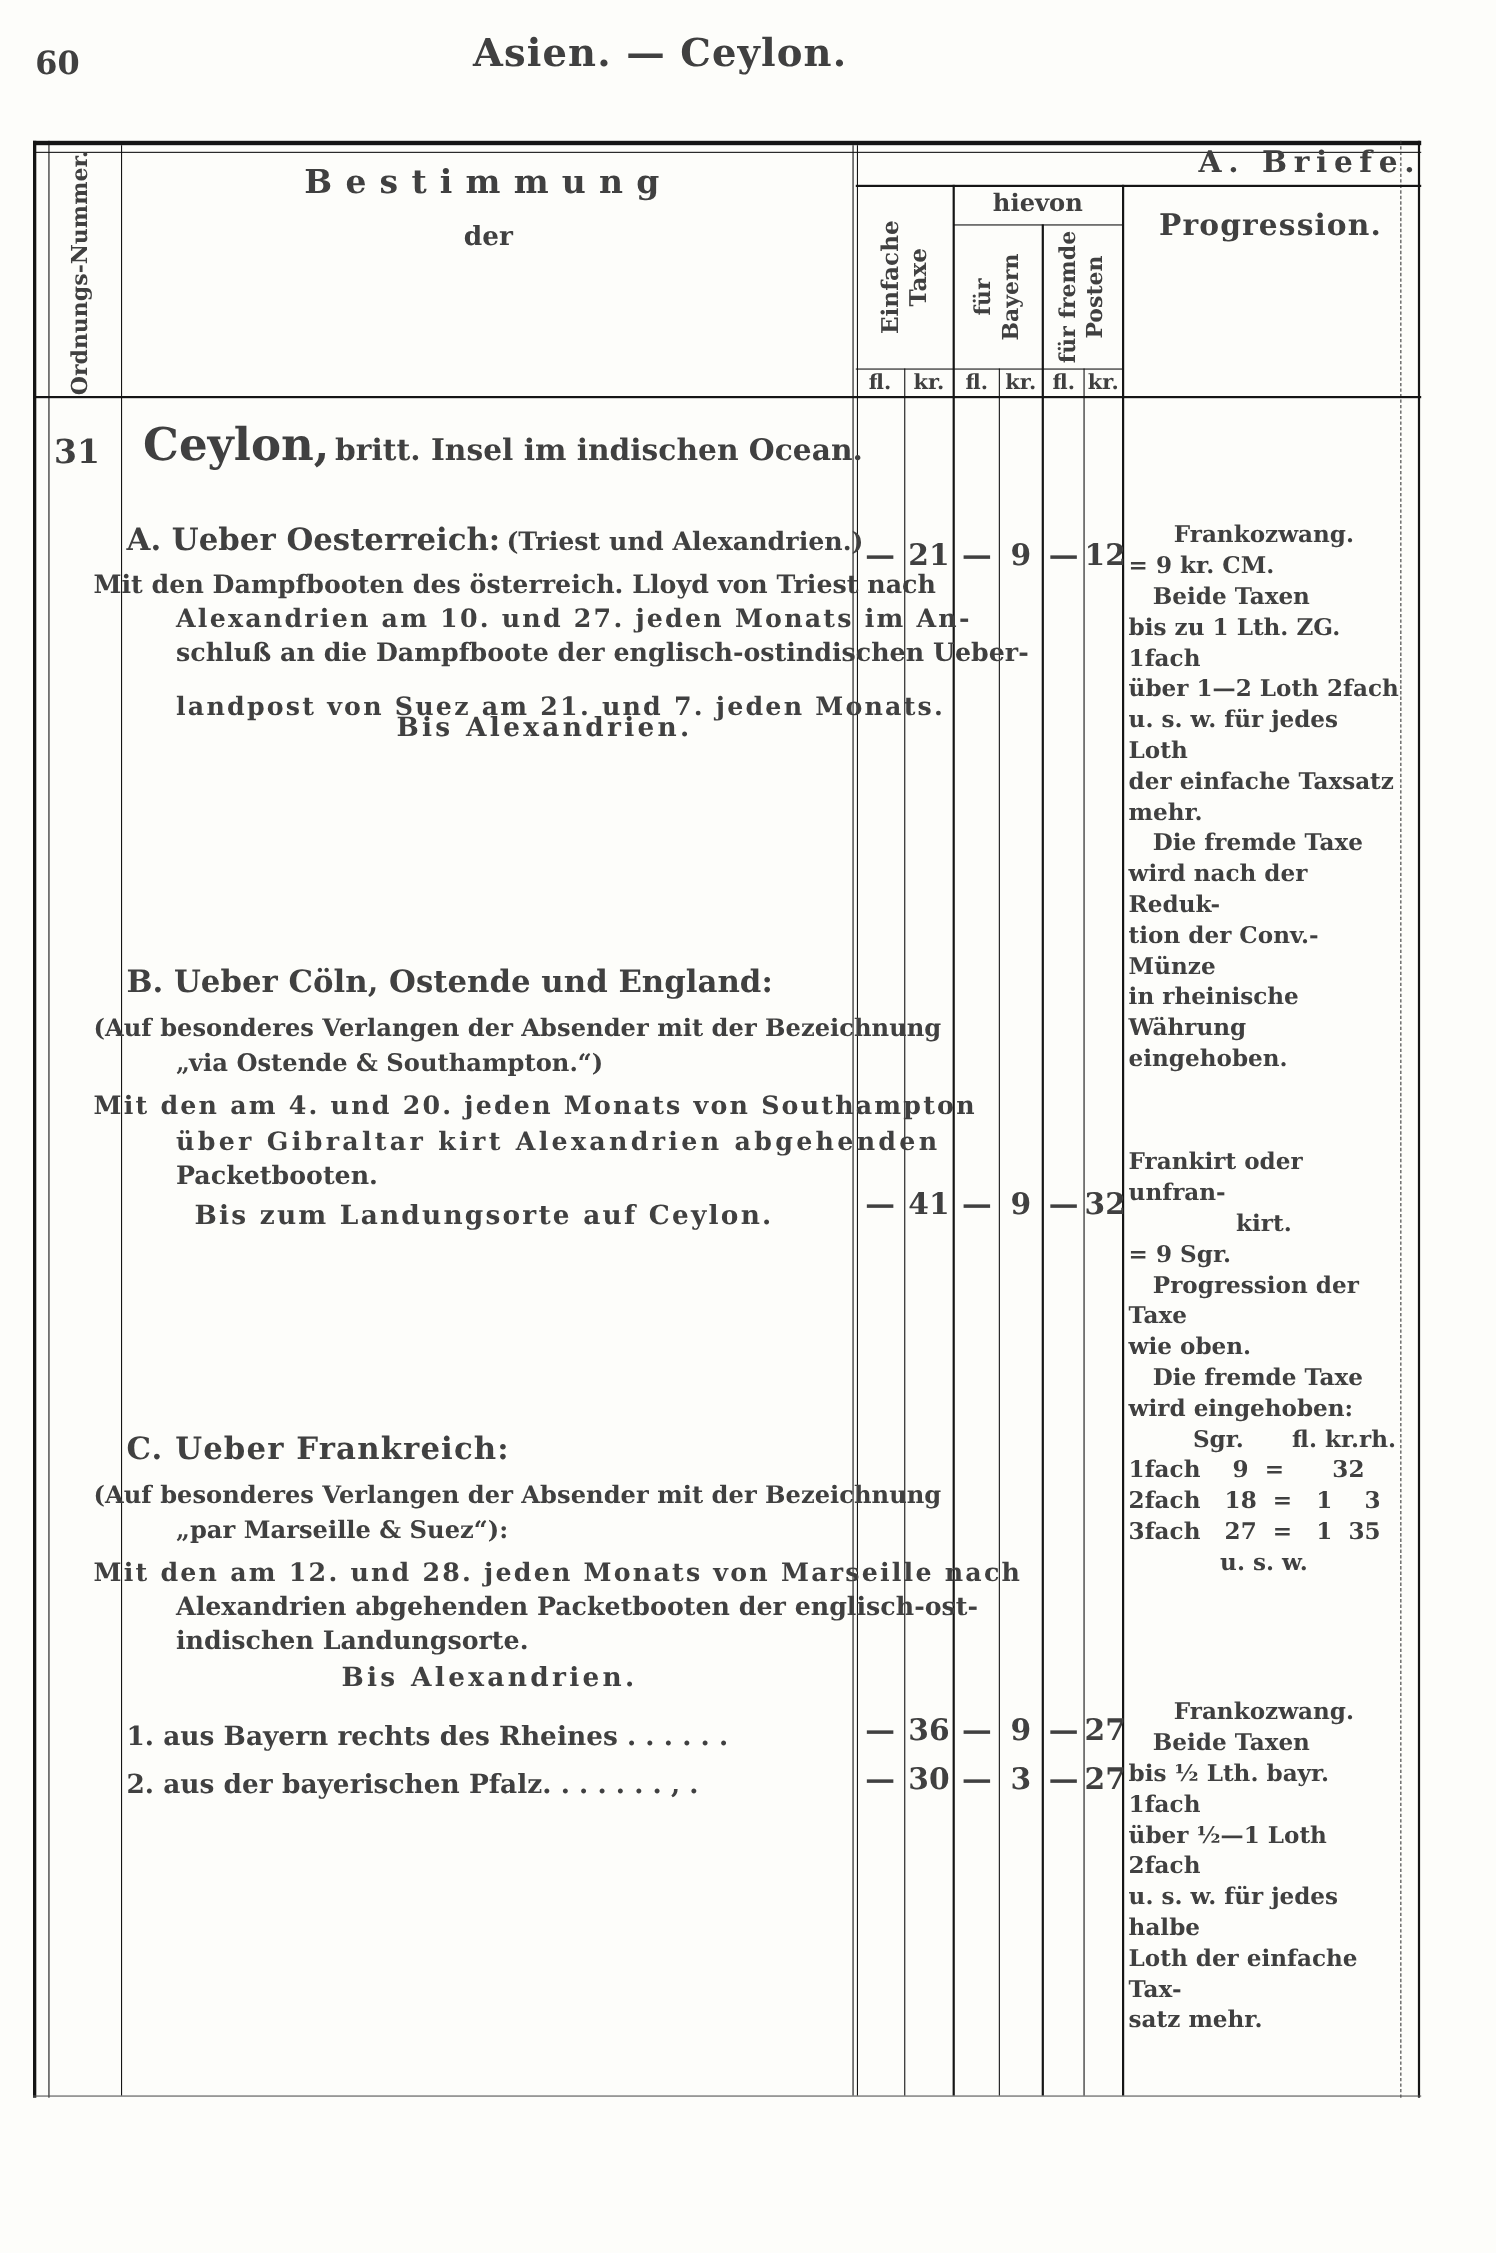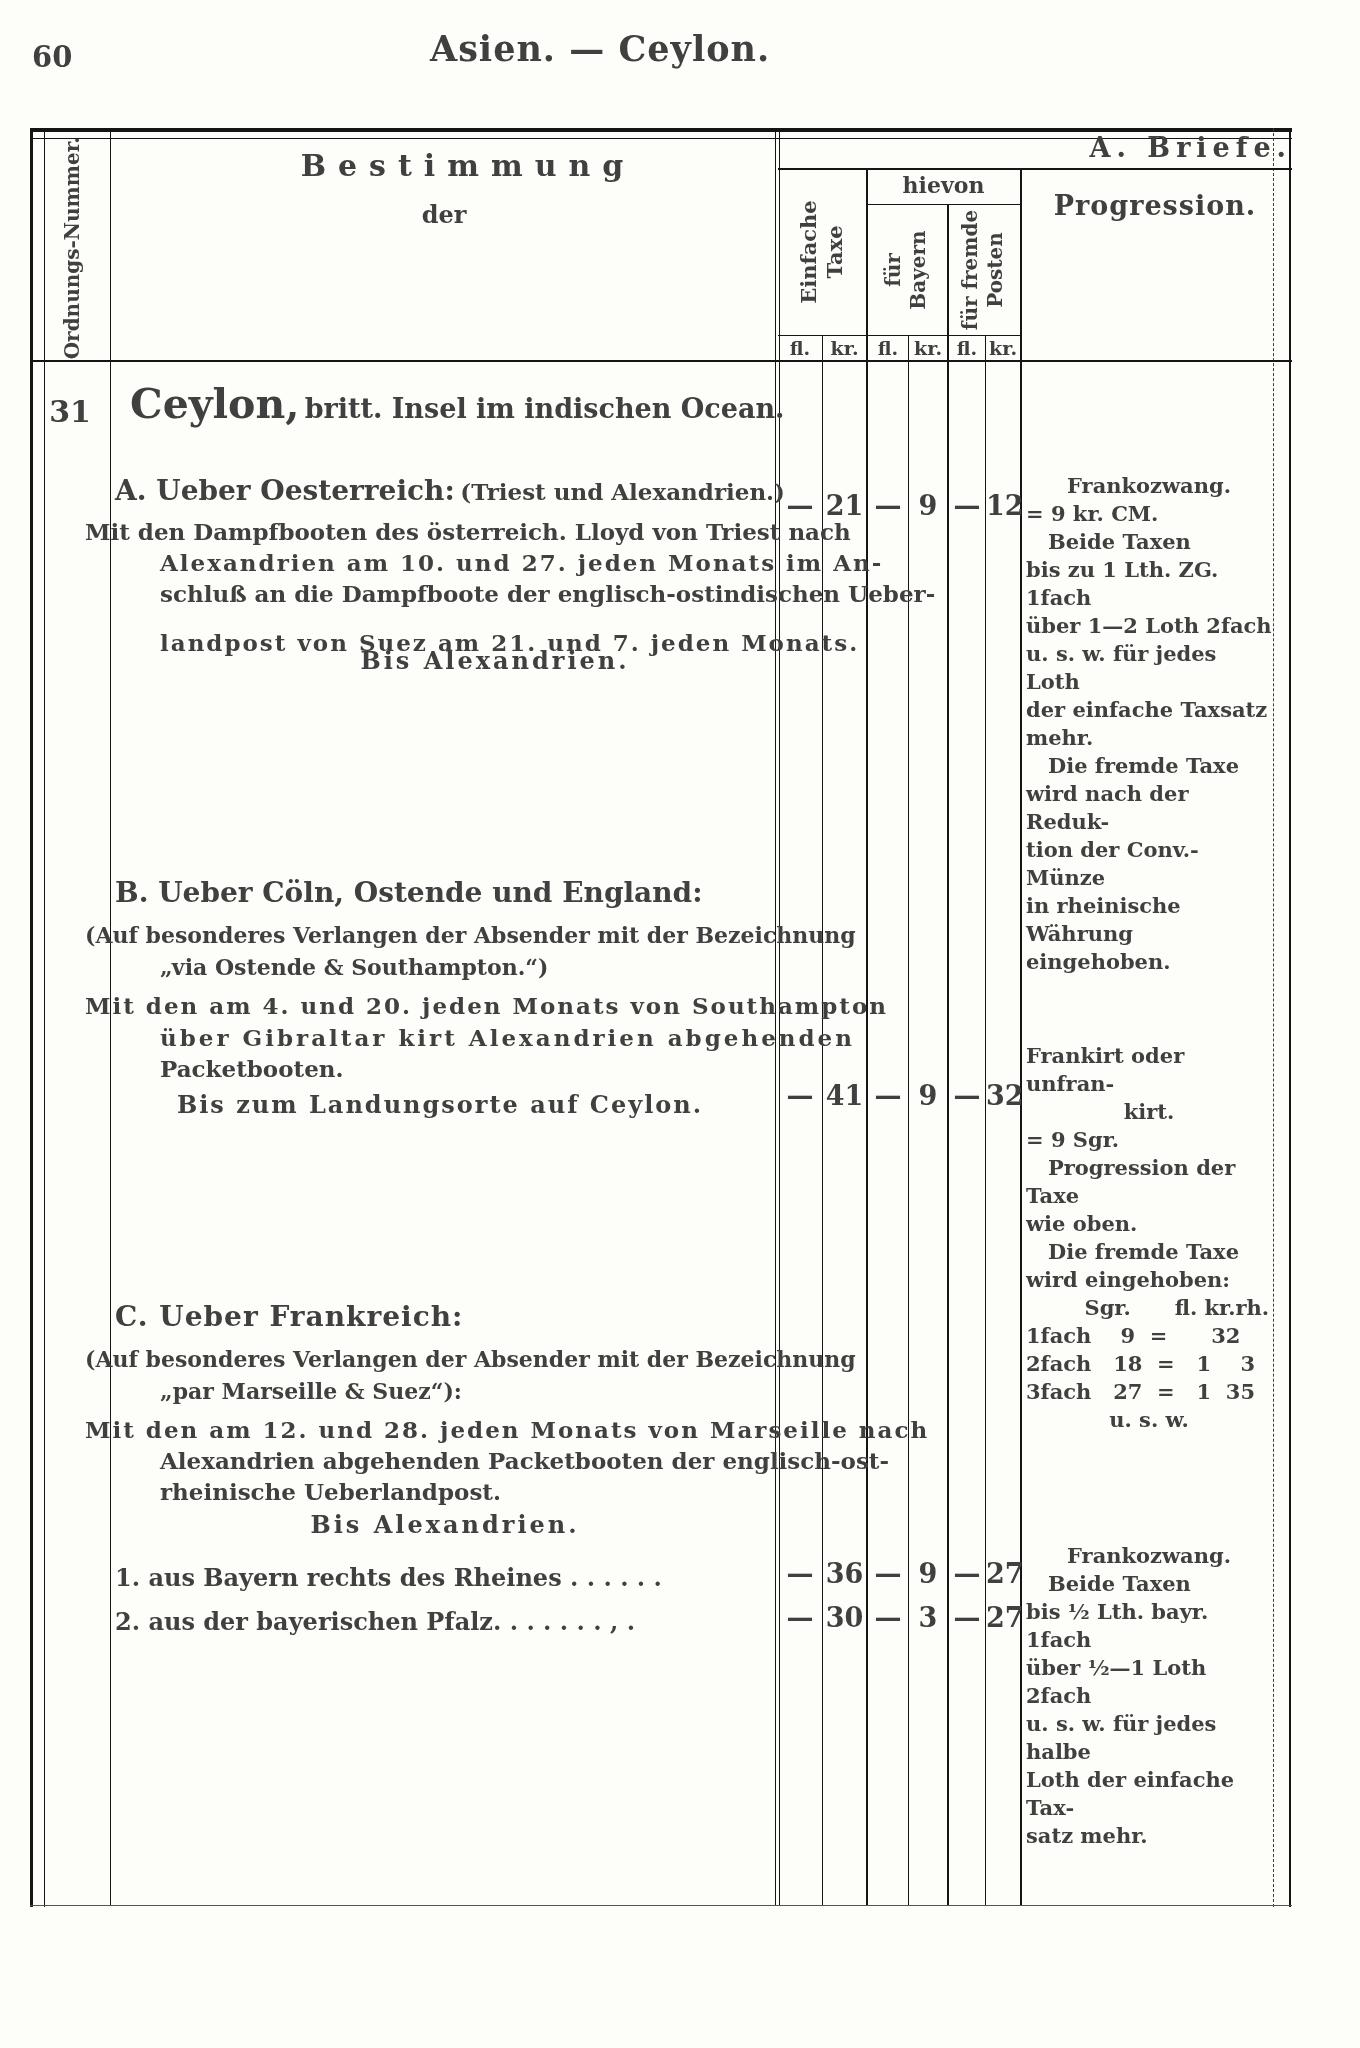--- a/index.html
+++ b/index.html
@@ -19,21 +19,21 @@
   .cell{position:absolute; text-align:center;}
   .pl{font-size:21px; line-height:28px;}
   .plc{text-align:center;}
   .pli{text-indent:22px;}
   .plp{white-space:pre;}
   .bodyline{font-size:23px; line-height:31px; white-space:nowrap;}
   .val{font-size:27px; line-height:32px; font-weight:bold; text-align:center; position:absolute; height:32px;}
   .ls2{letter-spacing:2px;}
   .ls3{letter-spacing:3px;}
   .ls6{letter-spacing:6px;text-align:right;}
-  .ls12{letter-spacing:12px;padding-left:24px;}
+  .ls12{letter-spacing:12px;}
 </style>
 </head>
 <body>
 
 <div class="page">
 
   <div class="abs fr" style="left:32px; top:40px; font-size:29px;">60</div>
   <div class="abs fr" style="left:430px; top:28px; font-size:35px; letter-spacing:1px;">Asien. — Ceylon.</div>
 
   <div class="abs" style="left:30px; top:128px; width:1262px; height:1779px;">
@@ -159,21 +159,21 @@
       <div class="pl plp">2fach   18  =   1    3</div>
       <div class="pl plp">3fach   27  =   1  35</div>
       <div class="pl plc">u. s. w.</div>
     </div>
 
     <div class="abs fr" style="left:85px; top:1172px; font-size:28px; letter-spacing:1px; white-space:nowrap;">C. Ueber Frankreich:</div>
     <div class="abs fr bodyline" style="left:55px; top:1216px; font-size:22px;">(Auf besonderes Verlangen der Absender mit der Bezeichnung</div>
     <div class="abs fr bodyline" style="left:130px; top:1248px; font-size:22px;">„par Marseille &amp; Suez“):</div>
     <div class="abs fr bodyline ls2" style="left:55px; top:1286px;">Mit den am 12. und 28. jeden Monats von Marseille nach</div>
     <div class="abs fr bodyline" style="left:130px; top:1317px;">Alexandrien abgehenden Packetbooten der englisch-ost-</div>
-    <div class="abs fr bodyline" style="left:130px; top:1348px;">rheinische Ueberlandpost.</div>
+    <div class="abs fr bodyline" style="left:130px; top:1348px;">indischen Landungsorte.</div>
     <div class="cell fr ls3" style="left:130px; top:1382px; width:570px; font-size:24px;">Bis Alexandrien.</div>
 
     <div class="abs fr bodyline" style="left:85px; top:1434px; font-size:24px;">1. aus Bayern rechts des Rheines .  .  .  .  .  .</div>
     <div class="val" style="left:748px; top:1430px; width:44px;">—</div>
     <div class="val" style="left:793px; top:1430px; width:43px;">36</div>
     <div class="val" style="left:838px; top:1430px; width:40px;">—</div>
     <div class="val" style="left:879px; top:1430px; width:38px;">9</div>
     <div class="val" style="left:919px; top:1430px; width:36px;">—</div>
     <div class="val" style="left:956px; top:1430px; width:34px;">27</div>
 

